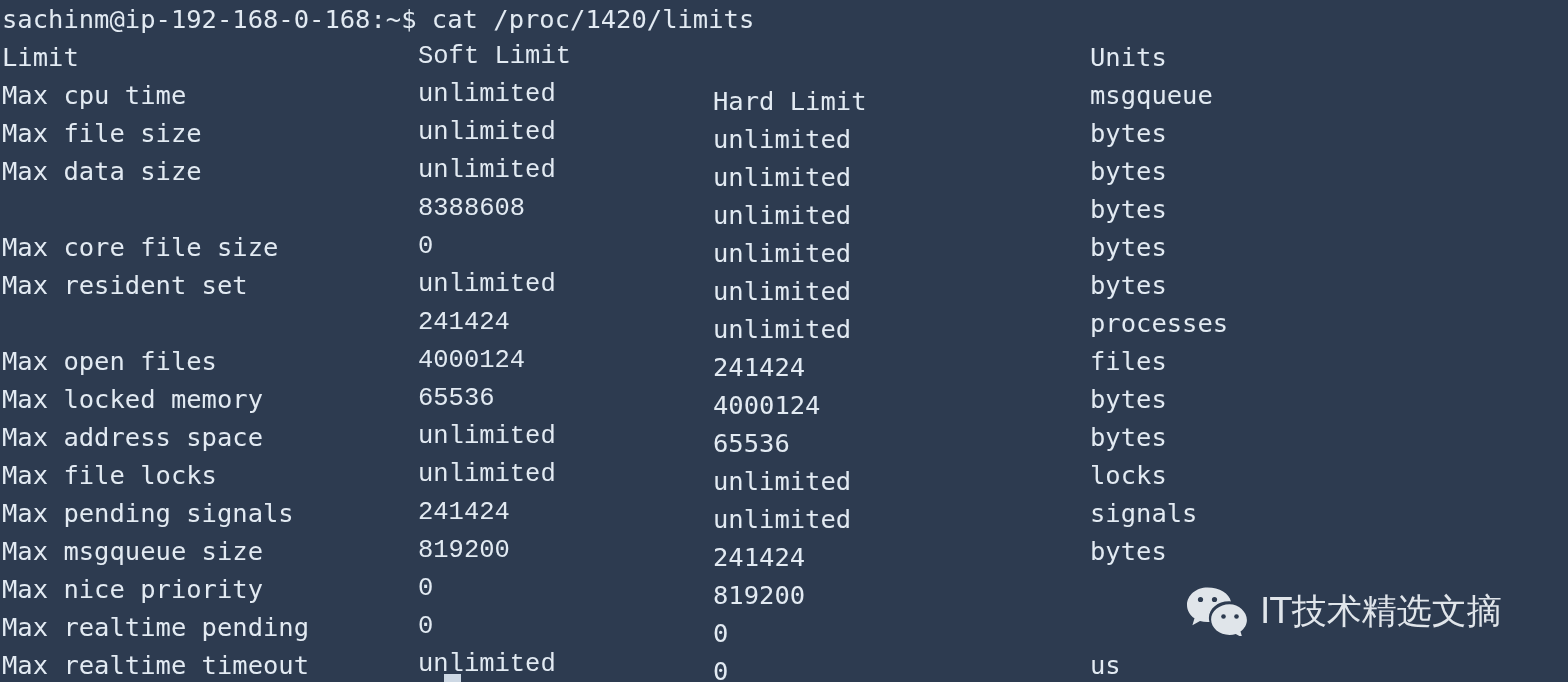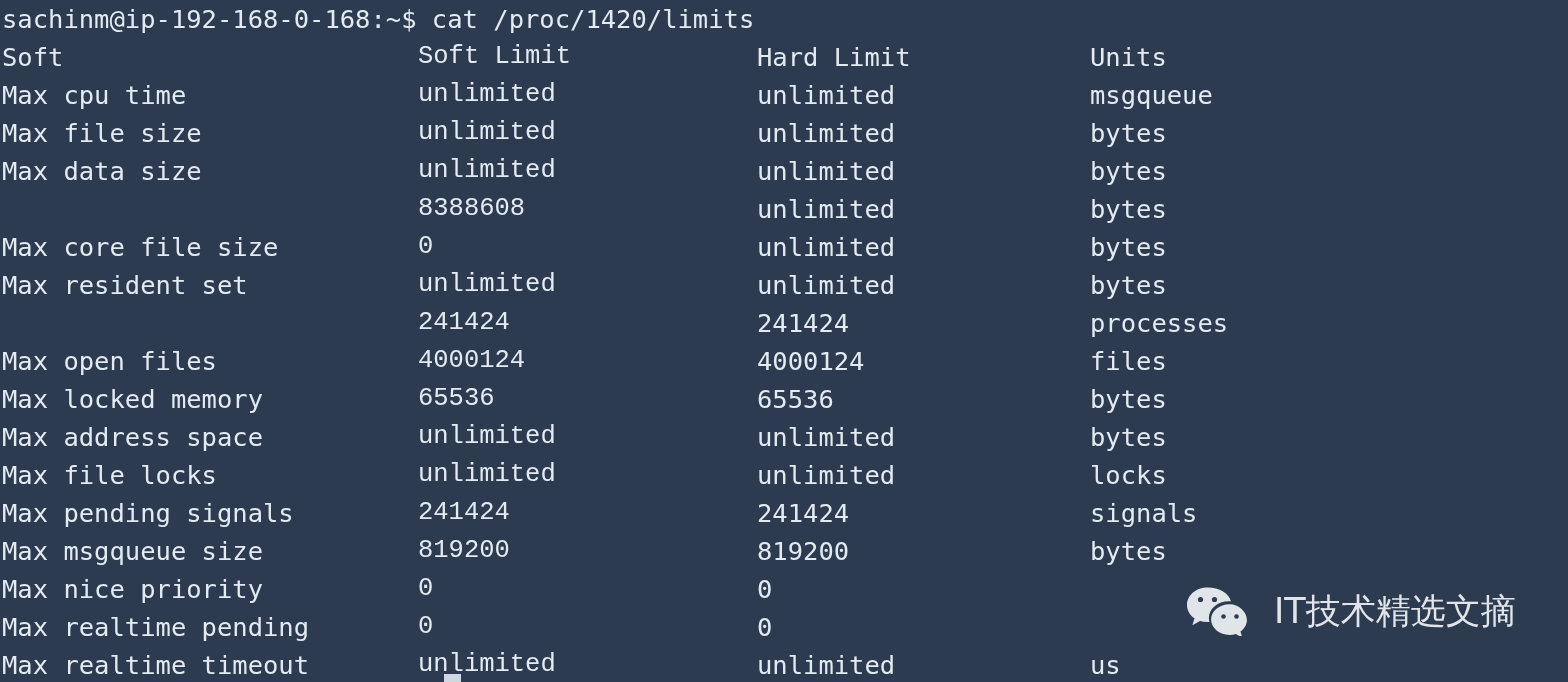--- a/index.html
+++ b/index.html
@@ -40,41 +40,41 @@
     position: relative;
     height: 38px;
   }
   .col {
     position: absolute;
     top: 0;
     white-space: pre;
   }
   .c-limit   { left: 2px; }
   .c-soft    { left: 418px; font-family: Liberation Mono, monospace; }
-  .c-hard    { left: 757px; }
+  .c-hard    { left: 713px; margin-top: 44px; }
   .c-units   { left: 1090px; }
 
   
   #cursor {
     position: absolute;
     left: 444px;
     top: 674px;
     width: 17px;
     height: 12px;
     background: #cdd8e4;
   }
 
   
   #watermark {
     position: absolute;
     left: 1186px;
     top: 586px;
     display: flex;
     align-items: center;
-    gap: 26px;
+    gap: 12px;
     opacity: 0.93;
     pointer-events: none;
   }
   #watermark .wm-logo {
     width: 62px;
     height: 50px;
     flex: none;
   }
   #watermark .wm-text {
     font-family: "DejaVu Sans", "Liberation Sans", sans-serif;
@@ -88,21 +88,21 @@
 </head>
 <body>
 
 <div id="terminal">
 
   <div class="screen">
 
     <div class="line prompt-line">sachinm@ip-192-168-0-168:~$ cat /proc/1420/limits</div>
 
     <div class="row">
-      <span class="col c-limit">Soft</span>
+      <span class="col c-limit">Limit</span>
       <span class="col c-soft">Soft Limit</span>
       <span class="col c-hard">Hard Limit</span>
       <span class="col c-units">Units</span>
     </div>
 
     <div class="row">
       <span class="col c-limit">Max cpu time</span>
       <span class="col c-soft">unlimited</span>
       <span class="col c-hard">unlimited</span>
       <span class="col c-units">msgqueue</span>

